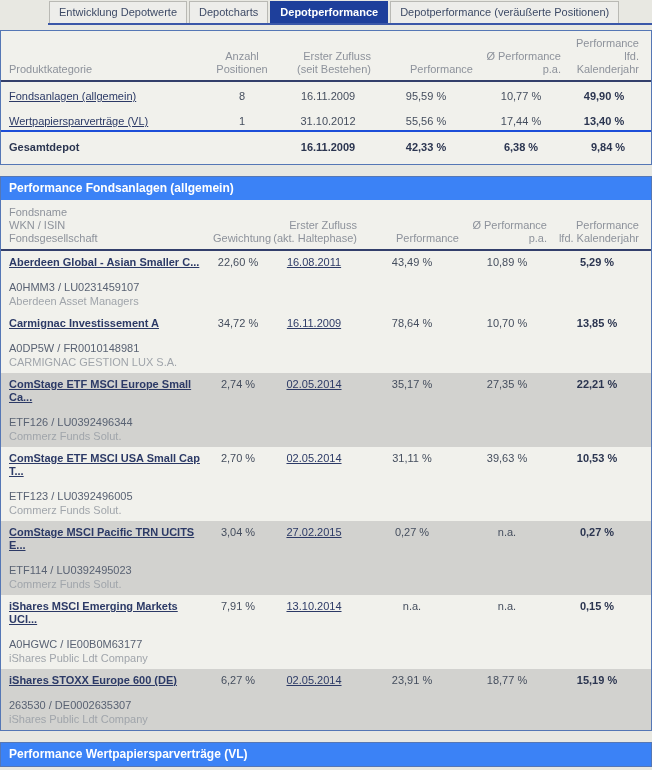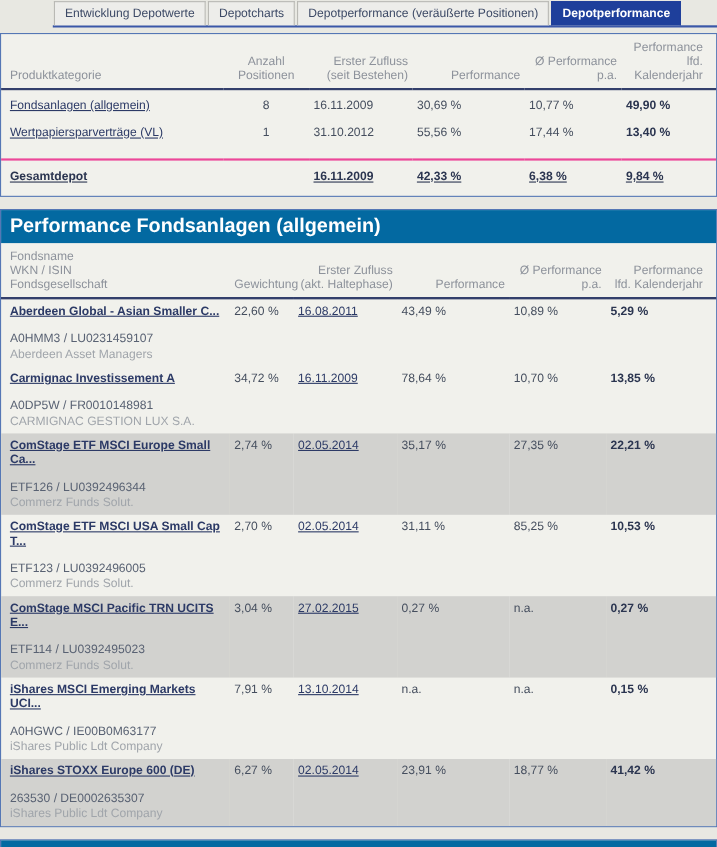--- a/index.html
+++ b/index.html
@@ -12,58 +12,58 @@
   
   .tabbar { display:flex; align-items:flex-end; padding:1px 0 0 1px; border-bottom:2px solid #3a57a8;margin-left:48px; }
   .tab {
     background:#ededea; border:1px solid #b9b9b4; border-bottom:none;
     padding:4px 9px 5px; margin-right:2px; color:#3d4a66; cursor:pointer; white-space:nowrap;
   }
   .tab.active { background:#1e3f9b; border-color:#1e3f9b; color:#fff; font-weight:bold; }
   
   .panel { border:1px solid #5577b5; background:#f1f1ec; margin:5px 0 11px; }
   .section-title {
-    background:#0369a1; color:#fff; font-weight:bold; font-size:18px;
+    background:#3b82f6; color:#fff; font-weight:bold; font-size:12px;
     padding:4px 8px 5px;
   }
   table { border-collapse:collapse; width:100%; table-layout:fixed; }
   th {
     font-weight:normal; color:#8d929b; text-align:right; vertical-align:bottom;
     padding:6px 4px 4px; white-space:pre-line; line-height:13px;
     border-bottom:2px solid #333f6b;
   }
   th.left { text-align:left; }
   th.ctr  { text-align:center; }
   td { padding:5px 4px 4px; vertical-align:top; line-height:13px; }
   th:first-child, td:first-child { padding-left:8px; }
   th:last-child,  td:last-child  { padding-right:12px; }
-  .num { text-align:left; white-space:nowrap; }
+  .num { text-align:center; white-space:nowrap; }
   .ctr { text-align:center; }
   .bold { font-weight:bold; color:#2b3550; }
   a { color:#2c3a66; text-decoration:underline; cursor:pointer; }
   .fund-link { font-weight:bold; }
   .wkn { color:#596273; margin-top:12px; }
   .company { color:#a0a5ab; margin-top:1px; }
   tr.alt { background:#d2d2cf; }
   
   .summary-table td { padding-top:8px; }
-  .summary-table tr.last td { padding-bottom:16px; }
-  .summary-table tr.total td { border-top:2px solid #ec4899; padding:9px 4px 10px;text-decoration:underline; }
+  .summary-table tr.last td { padding-bottom:2px; }
+  .summary-table tr.total td { border-top:2px solid #1d4ed8; padding:9px 4px 10px; }
   .summary-table tr.total td:first-child { padding-left:8px; }
 </style>
 </head>
 <body>
 
 <div>
 
   <div class="tabbar">
     <div class="tab">Entwicklung Depotwerte</div>
     <div class="tab">Depotcharts</div>
+    <div class="tab active">Depotperformance</div>
     <div class="tab">Depotperformance (veräußerte Positionen)</div>
-    <div class="tab active">Depotperformance</div>
   </div>
 
   <div class="panel">
     <table class="summary-table">
       <colgroup>
           <col style="width:202px">
           <col style="width:78px">
           <col style="width:94px">
           <col style="width:102px">
           <col style="width:88px">
@@ -81,21 +81,21 @@
 p.a.</th>
           <th>Performance
 lfd. Kalenderjahr</th>
         </tr>
       </thead>
       <tbody>
         <tr>
           <td><a>Fondsanlagen (allgemein)</a></td>
           <td class="ctr">8</td>
           <td class="num">16.11.2009</td>
-          <td class="num">30,69 %</td>
+          <td class="num">95,59 %</td>
           <td class="num">10,77 %</td>
           <td class="num bold">49,90 %</td>
         </tr>
         <tr class="last">
           <td><a>Wertpapiersparverträge (VL)</a></td>
           <td class="ctr">1</td>
           <td class="num">31.10.2012</td>
           <td class="num">55,56 %</td>
           <td class="num">17,44 %</td>
           <td class="num bold">13,40 %</td>
@@ -177,21 +177,21 @@
         </tr>
         <tr>
           <td>
             <a class="fund-link">ComStage ETF MSCI USA Small Cap T...</a>
             <div class="wkn">ETF123 / LU0392496005</div>
             <div class="company">Commerz Funds Solut.</div>
           </td>
           <td class="num">2,70 %</td>
           <td class="num"><a>02.05.2014</a></td>
           <td class="num">31,11 %</td>
-          <td class="num">85,25 %</td>
+          <td class="num">39,63 %</td>
           <td class="num bold">10,53 %</td>
         </tr>
         <tr class="alt">
           <td>
             <a class="fund-link">ComStage MSCI Pacific TRN UCITS E...</a>
             <div class="wkn">ETF114 / LU0392495023</div>
             <div class="company">Commerz Funds Solut.</div>
           </td>
           <td class="num">3,04 %</td>
           <td class="num"><a>27.02.2015</a></td>
@@ -214,21 +214,21 @@
         <tr class="alt">
           <td>
             <a class="fund-link">iShares STOXX Europe 600 (DE)</a>
             <div class="wkn">263530 / DE0002635307</div>
             <div class="company">iShares Public Ldt Company</div>
           </td>
           <td class="num">6,27 %</td>
           <td class="num"><a>02.05.2014</a></td>
           <td class="num">23,91 %</td>
           <td class="num">18,77 %</td>
-          <td class="num bold">41,42 %</td>
+          <td class="num bold">15,19 %</td>
         </tr>
       </tbody>
     </table>
   </div>
 
   <div class="panel">
     <div class="section-title">Performance Wertpapiersparverträge (VL)</div>
 
   </div>
 

